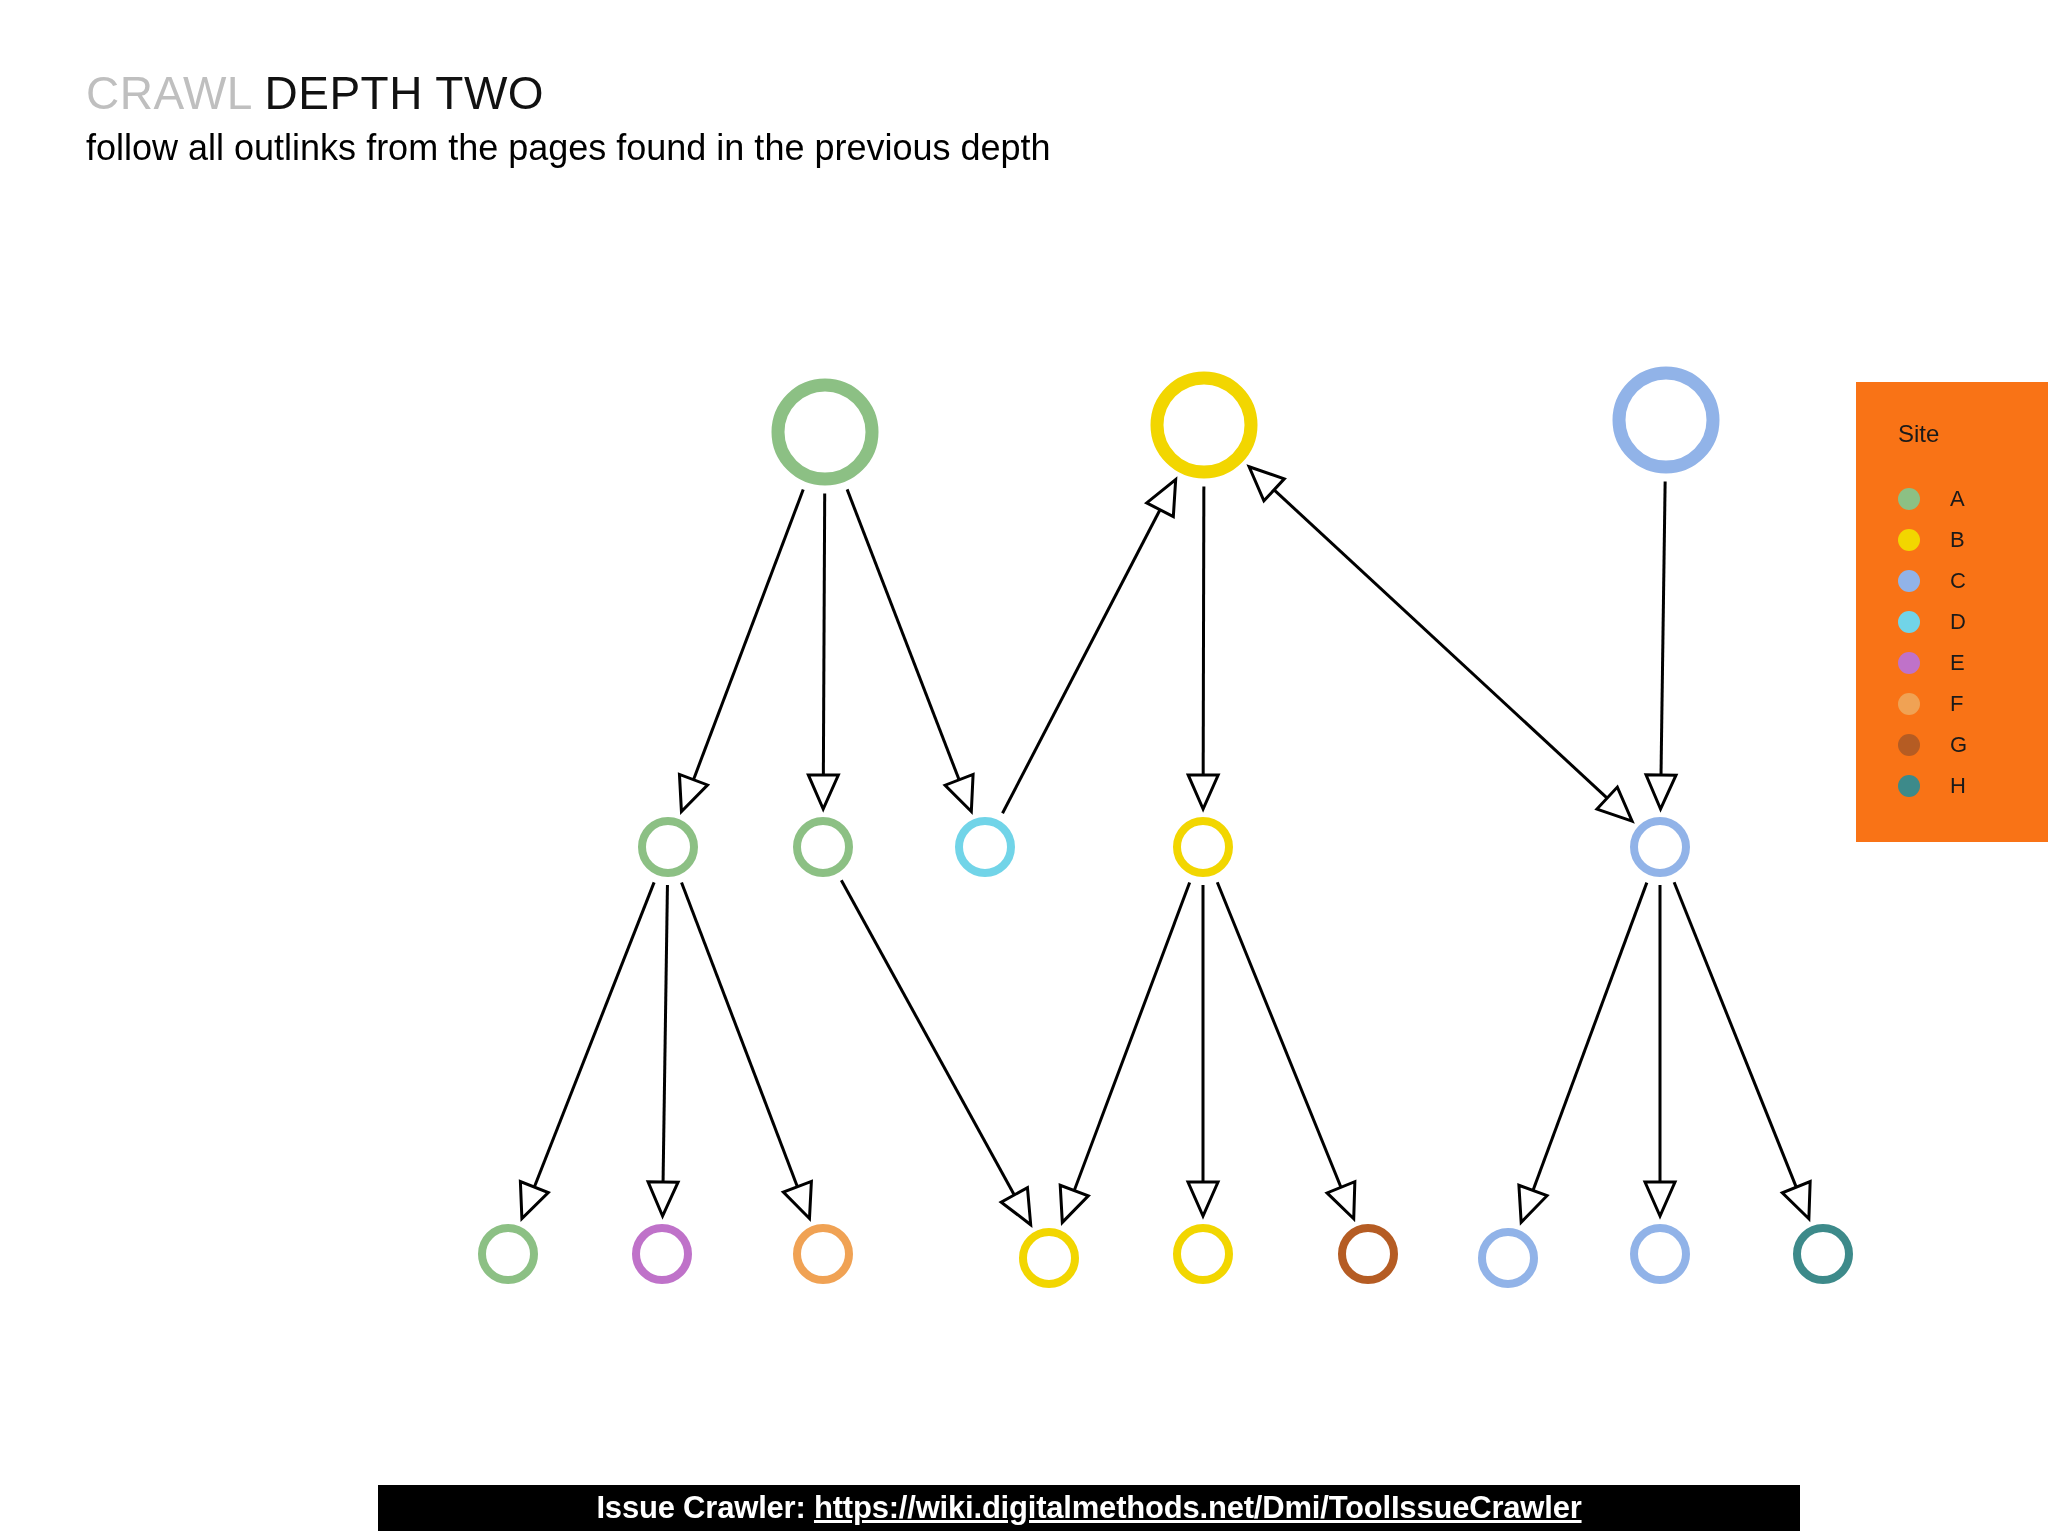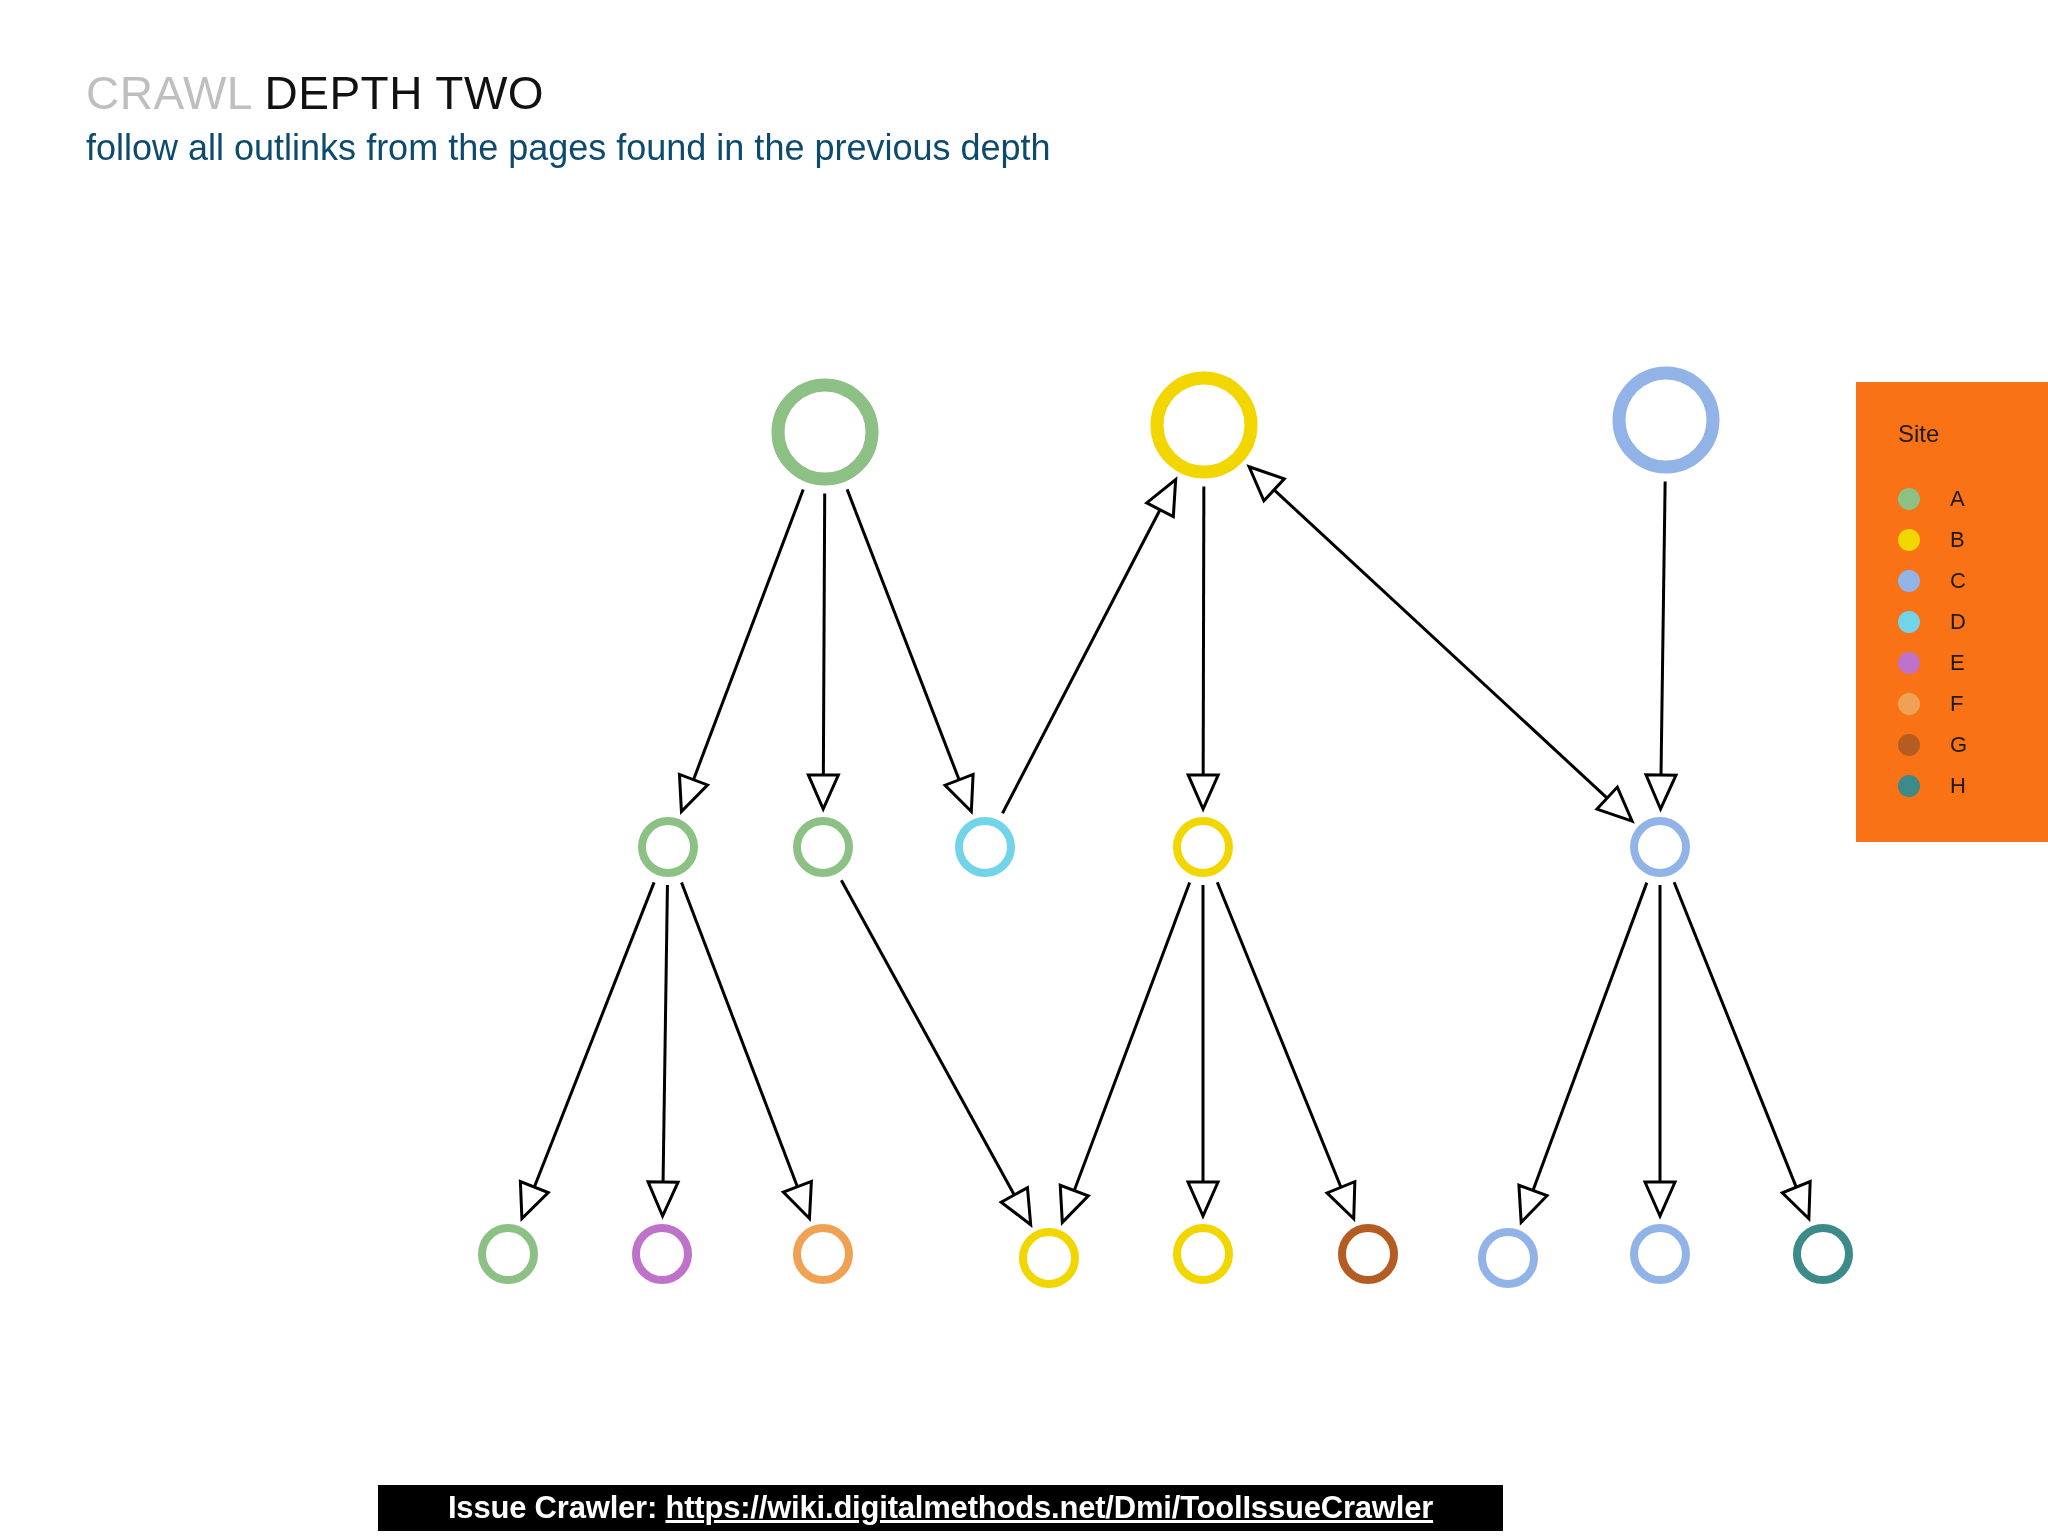--- a/index.html
+++ b/index.html
@@ -32,21 +32,21 @@
   #title .kw-muted {
     color: #bfbfbf;
   }
   #title .kw-strong {
     color: #111111;
   }
   #subtitle {
     margin-top: 6px;
     font-size: 36px;
     line-height: 44px;
-    color: #0c4a6e;
+    color: #000000;
     white-space: nowrap;
   }
 
   
   #graph-canvas {
     position: absolute;
     left: 0;
     top: 0;
     width: 2048px;
     height: 1536px;
@@ -96,21 +96,21 @@
     font-size: 22px;
     color: #1a1a1a;
     line-height: 1;
   }
 
   
   #footer-bar {
     position: absolute;
     left: 378px;
     top: 1485px;
-    width: 1125px;
+    width: 1422px;
     height: 46px;
     background: #000000;
     display: flex;
     align-items: center;
     justify-content: center;
   }
   #footer-text {
     color: #ffffff;
     font-size: 31px;
     font-weight: bold;

